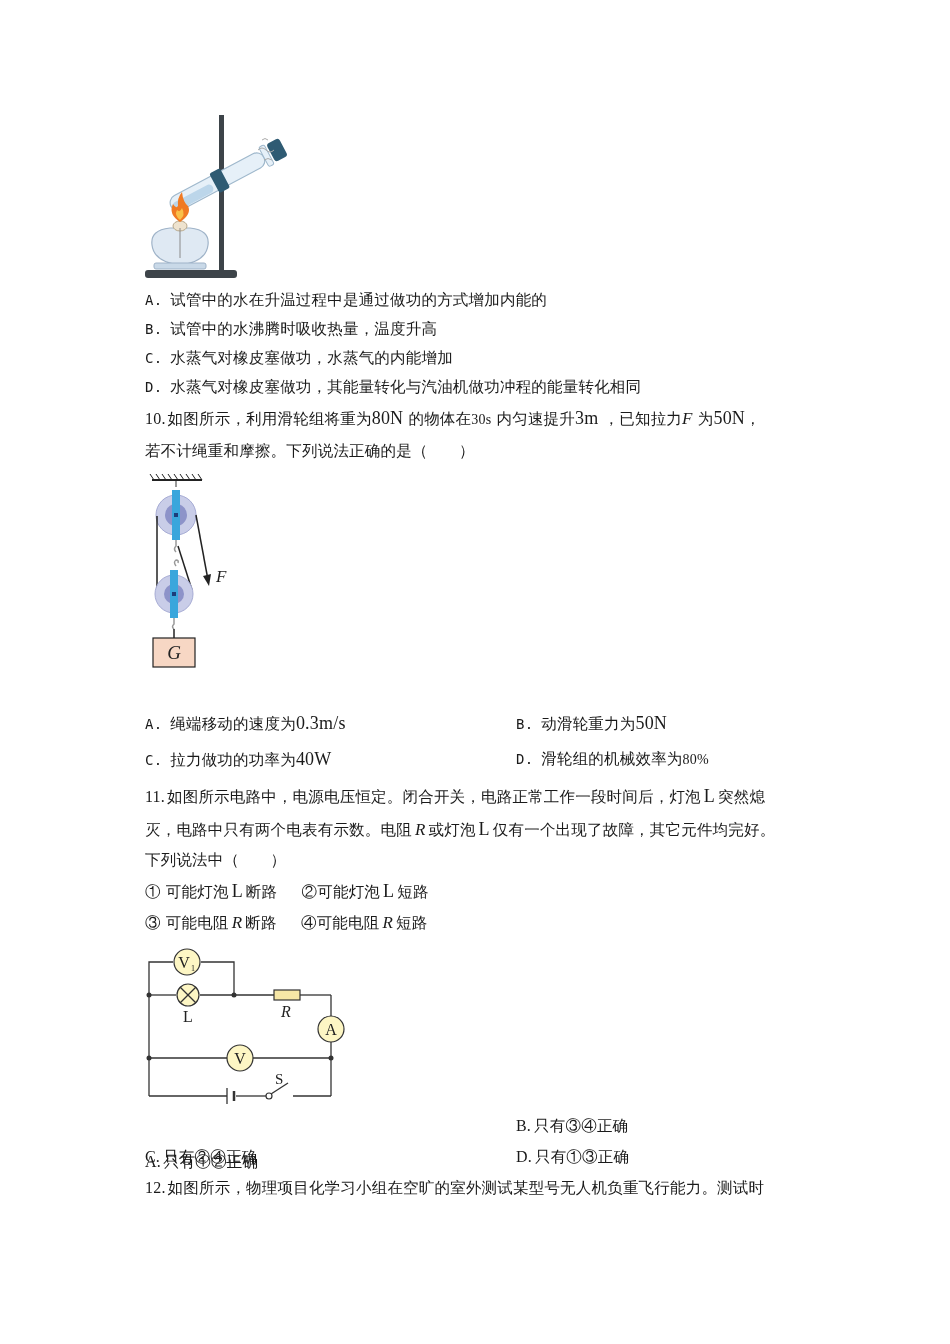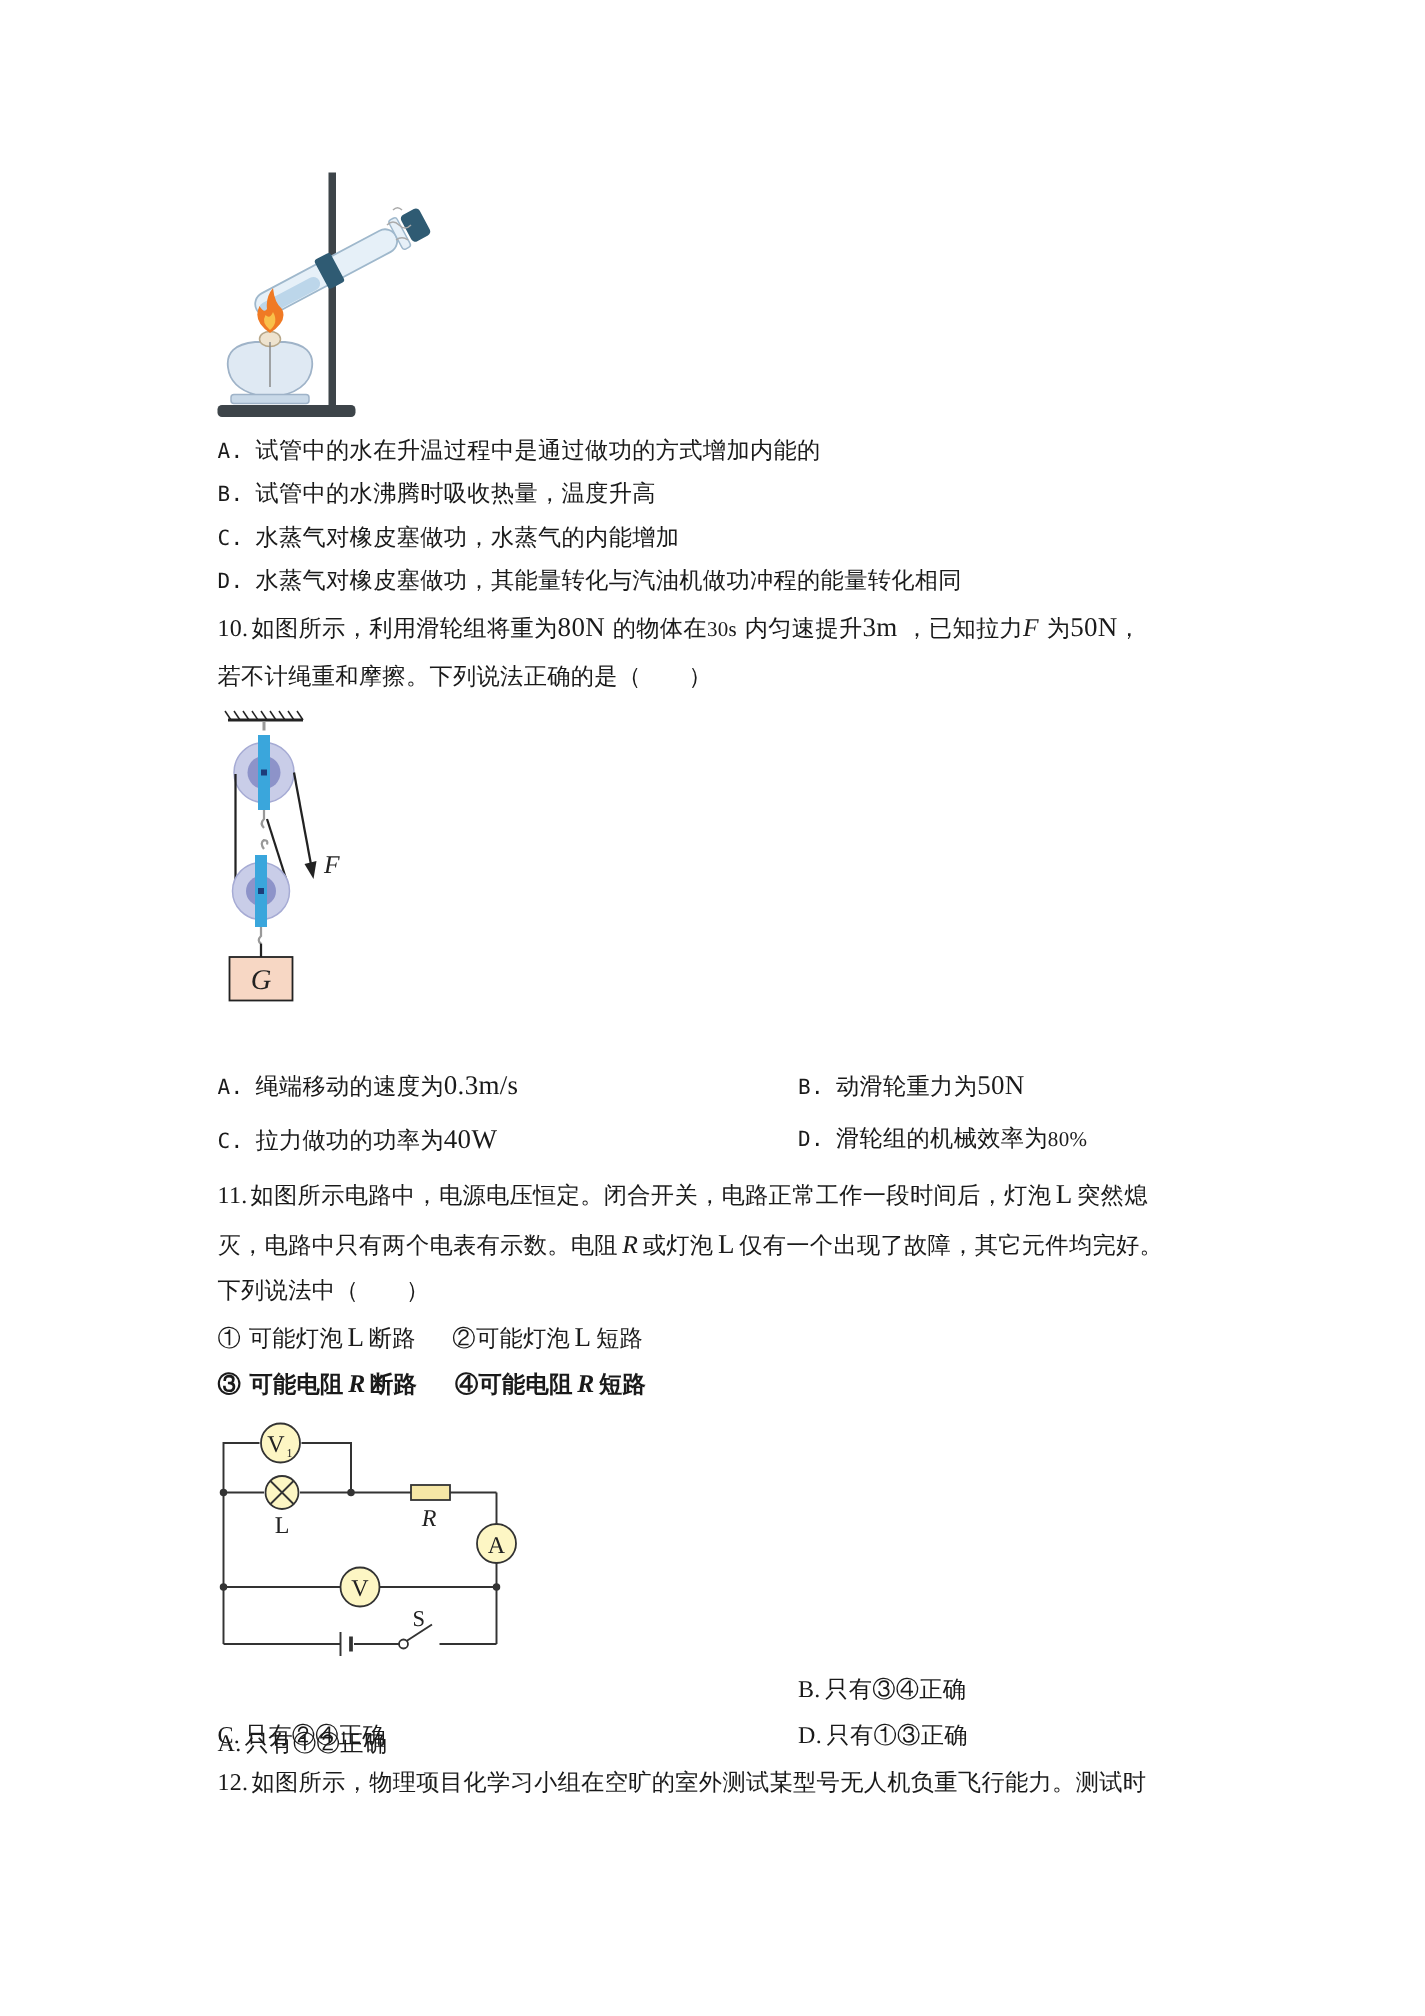--- a/index.html
+++ b/index.html
@@ -11,21 +11,21 @@
     .page { position: absolute; left: 0; top: 0; width: 950px; height: 1344px; }
     .line {
       position: absolute; left: 145px; font-size: 15.5px; line-height: 22px;
       white-space: nowrap; letter-spacing: 0.2px;
     }
     .opt-letter { font-family: "DejaVu Sans Mono", "Liberation Mono", monospace; font-size: 14px; margin-right: 8px; }
     .num { font-family: "Liberation Serif", serif; font-size: 18px; margin-top: 27px; }
     .num-sm { font-family: "Liberation Serif", serif; font-size: 14px; }
     .ital { font-family: "Liberation Serif", serif; font-style: italic; font-size: 17px; }
     .qnum { font-family: "Liberation Serif", serif; font-size: 16px; margin-right: 2px; }
-    .col2 { left: 532px; text-align: right; }
+    .col2 { left: 516px; text-align: right; }
     .fig { position: absolute; }
     .plain-letter { font-family: "Liberation Serif", serif; font-size: 16px; margin-right: 3px; }
   </style>
 </head>
 <body>
 
 <div class="page">
 
   <svg class="fig" style="left:140px;top:110px;" width="160" height="175" viewBox="0 0 160 175">
 
@@ -142,21 +142,21 @@
   <div class="line" style="top:818px;">
     <span>灭，电路中只有两个电表有示数。电阻</span><span class="ital" style="margin:0 3px">R</span><span>或灯泡</span><span class="num" style="margin:0 3px">L</span><span>仅有一个出现了故障，其它元件均完好。</span>
   </div>
   <div class="line" style="top:849px;">下列说法中（　　）</div>
 
   <div class="line" style="top:880px;">
     <span><span>①</span> <span>可能灯泡</span><span class="num" style="margin:0 3px">L</span><span>断路</span></span>
     <span style="display:inline-block;width:14px"></span>
     <span><span>②</span><span>可能灯泡</span><span class="num" style="margin:0 3px">L</span><span>短路</span></span>
   </div>
-  <div class="line" style="top:912px;font-weight:bold;">
+  <div class="line" style="top:912px;">
     <span><span>③</span> <span>可能电阻</span><span class="ital" style="margin:0 3px">R</span><span>断路</span></span>
     <span style="display:inline-block;width:14px"></span>
     <span><span>④</span><span>可能电阻</span><span class="ital" style="margin:0 3px">R</span><span>短路</span></span>
   </div>
 
   <svg class="fig" style="left:140px;top:942px;" width="210" height="165" viewBox="0 0 210 165">
     <g stroke="#333" stroke-width="1.3" fill="none">
 
       <polyline points="9,53 9,20 33,20"></polyline>
       <polyline points="61,20 94,20 94,53"></polyline>

